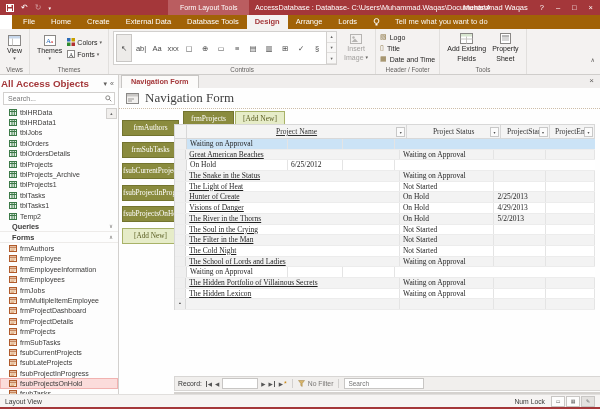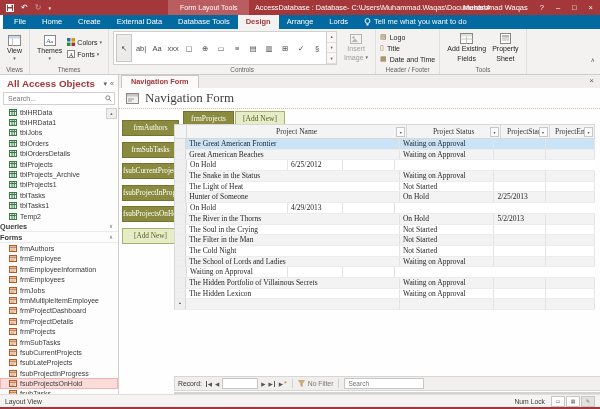--- a/index.html
+++ b/index.html
@@ -6,52 +6,52 @@
   #app{position:relative;width:600px;height:409px;background:#fff;overflow:hidden;
        font-family:"Liberation Sans",sans-serif;font-size:7.5px;color:#252423;cursor:default;}
   
   .titlebar{position:absolute;top:0;left:0;right:0;height:15px;background:#A4373A;color:#fff;}
   .qat{position:absolute;left:6px;top:0;height:15px;display:flex;align-items:center;gap:7px;font-size:8px;}
   .qat .dim{opacity:.45}
   .ctx-label{position:absolute;left:168px;top:0;height:15px;line-height:15px;padding:0 12px;background:#BA5D60;font-size:7px;}
   .tb-title{position:absolute;left:255px;top:0;line-height:15px;font-size:7.3px;white-space:nowrap;max-width:235px;overflow:hidden;}
   .tb-right{position:absolute;right:7px;top:0;height:15px;display:flex;align-items:center;gap:12px;font-size:7.5px;}
   
-  .tabrow{position:absolute;top:15px;left:3px;right:0;height:14px;background:#0369a1;display:flex;align-items:stretch;padding-left:3px;color:#fff;}
+  .tabrow{position:absolute;top:15px;left:12px;right:0;height:14px;background:#a16207;display:flex;align-items:stretch;padding-left:3px;color:#fff;}
   .rtab{padding:0 8px;line-height:14px;font-size:7.5px;white-space:nowrap;}
   .rtab.active{background:#F4F2F1;color:#A4373A;font-weight:bold;}
-  .tellme{display:flex;align-items:center;gap:3px;margin-left:8px;line-height:14px;opacity:.95;}
+  .tellme{display:flex;align-items:center;gap:15px;margin-left:8px;line-height:14px;opacity:.95;}
   
   .ribbon{position:absolute;top:29px;left:0;right:0;height:45px;background:#F4F2F1;border-bottom:1px solid #CFCDCB;display:flex;}
   .rgroup{position:relative;border-right:1px solid #E1DFDD;padding:2px 4px 9px;display:flex;align-items:center;}
   .glabel{position:absolute;bottom:1px;left:0;right:0;text-align:center;font-size:6.3px;color:#605E5C;white-space:nowrap;}
   .bigbtn{display:flex;flex-direction:column;align-items:center;justify-content:center;font-size:7px;gap:1px;padding:0 3px;text-align:center;line-height:1.15;}
   .smallbtn{display:flex;align-items:center;gap:2px;font-size:7px;padding:1px 2px;white-space:nowrap;}
   .caret{font-size:5px;color:#605E5C;}
   .titlebar .caret{color:#fff;}
   .gallery{display:flex;align-items:center;background:#fff;border:1px solid #D2D0CE;height:32px;padding:0 1px;}
   .cicon{width:14px;height:26px;display:flex;align-items:center;justify-content:center;font-size:7.5px;color:#4a4a4a;margin:0 1px;}
   .cicon.pressed{background:#EDEBE9;border:1px solid #C8C6C4;}
   .gscroll{width:9px;height:32px;display:flex;flex-direction:column;border:1px solid #D2D0CE;border-left:none;background:#F8F7F6;}
   .gscroll span{flex:1;display:flex;align-items:center;justify-content:center;font-size:4.5px;color:#666;border-bottom:1px solid #E1DFDD;}
   .grayed{color:#A19F9D;}
   .hfcol{display:flex;flex-direction:column;justify-content:center;gap:3px;}
   .hfbtn{display:flex;align-items:center;gap:3px;font-size:7px;white-space:nowrap;}
   .collapse-ribbon{position:absolute;right:5px;bottom:11px;font-size:6px;color:#605E5C;}
   
   .sidebar{position:absolute;top:75px;left:0;width:118px;bottom:14px;background:#FDFDFD;border-right:1px solid #D2D0CE;overflow:hidden;}
-  .sb-title{display:flex;align-items:center;gap:3px;padding:3px 4px 2px 7px;}
+  .sb-title{display:flex;align-items:center;gap:3px;padding:3px 4px 2px 1px;}
   .sb-title .t{color:#A4373A;font-size:9.8px;font-weight:bold;flex:1;white-space:nowrap;}
   .sb-ico{color:#605E5C;font-size:7px;}
   .sb-search{margin:1px 3px 2px 3px;border:1px solid #D2D0CE;background:#fff;display:flex;align-items:center;height:11px;padding:0 2px;gap:45px;}
   .sb-search input{flex:1;border:none;outline:none;font-size:7px;padding:0 2px;color:#444;font-family:"Liberation Sans",sans-serif;min-width:0;}
   .sb-list{position:absolute;top:32px;left:0;right:0;bottom:0;font-size:7px;color:#3B3A39;}
   .sb-item{display:flex;align-items:center;gap:3px;height:10.4px;padding-left:9px;white-space:nowrap;}
   .sb-item.selected{background:#FBDCDB;box-shadow:inset 0 0 0 1px #F1B2B0;}
-  .sb-sec{display:flex;justify-content:space-between;align-items:center;font-weight:bold;font-size:7.3px;height:10px;padding:0 5px 0 0;color:#3B3A39;border-bottom:1px solid #EDEBE9;}
+  .sb-sec{display:flex;justify-content:space-between;align-items:center;font-weight:bold;font-size:7.3px;height:10px;padding:0 5px 0 12px;color:#3B3A39;border-bottom:1px solid #EDEBE9;}
   .sb-sec .chev{font-size:5.5px;color:#797775;font-weight:normal;}
   .sb-scrollup{position:absolute;top:1px;right:1px;width:9px;height:9px;background:#F1EFED;border:1px solid #D2D0CE;font-size:4.5px;display:flex;align-items:center;justify-content:center;color:#666;}
   
   .main{position:absolute;top:75px;left:119px;right:0;bottom:14px;background:#fff;}
   .doctabbar{position:relative;height:13px;background:#F0EEED;border-bottom:1px solid #D3D1CF;}
   .doctab{display:inline-block;margin-left:2px;padding:0 9px;line-height:12px;background:#FCFBFA;border:1px solid #C8C6C4;border-bottom:none;color:#A4373A;font-weight:bold;font-size:7.3px;}
   .doctab-close{position:absolute;right:6px;top:1px;font-size:8px;color:#605E5C;}
   .formarea{position:absolute;top:13px;left:0;right:0;bottom:0;background:#FEFEFE;font-family:"Liberation Serif",serif;}
   .formheader{height:20px;display:flex;align-items:center;gap:6px;padding-left:7px;border-bottom:1px dotted #CDBDA8;}
   .formtitle{font-size:13px;color:#404040;}
@@ -61,21 +61,21 @@
   .navtab.active{background:#8A8B3E;color:#fff;border-color:#73742F;}
   .leftbtns{position:absolute;left:3px;top:32px;display:flex;flex-direction:column;gap:5.5px;width:57px;}
   .navbtn{height:14px;line-height:14px;text-align:center;font-size:7.3px;background:#8A8B3E;color:#fff;border:1px solid #73742F;white-space:nowrap;overflow:hidden;}
   .navbtn.pale{background:#E6ECC8;color:#5A5E22;border-color:#A8B268;}
   
   .grid{position:absolute;left:55px;top:36px;width:420px;font-size:7.5px;color:#1f1f1f;border-left:1px solid #D8D8D8;}
   .thead{display:flex;height:13px;background:#F4F4F4;border-top:1px solid #D8D8D8;border-bottom:1px solid #D8D8D8;}
   .hc{position:relative;display:flex;align-items:center;justify-content:center;border-right:1px solid #D8D8D8;color:#333;}
   .hc .dd{position:absolute;right:1px;top:2px;width:7px;height:8px;border:1px solid #C8C8C8;background:#FBFBFB;font-size:4px;display:flex;align-items:center;justify-content:center;color:#555;}
   .c-sel{width:11px;}
-  .c-name{width:222px;}
+  .c-name{width:222px;text-decoration:underline;}
   .c-status{width:94px;}
   .c-start{width:48px;}
   .c-end{width:45px;}
   .trow{display:flex;height:9.7px;line-height:9.7px;background:#fff;border-bottom:1px solid #ECECEC;}
   .trow:nth-of-type(even){background:#F3F3F3;}
   .trow.selected{background:#CBE3F6;}
   .td{border-right:1px solid #E4E4E4;padding:0 3px;white-space:nowrap;overflow:hidden;}
   .td.sel{background:#EFEFEF;border-right:1px solid #D8D8D8;padding:0;text-align:center;}
   .newmark{display:block;font-size:5px;line-height:9.7px;color:#222;text-align:center;}
   
@@ -715,21 +715,20 @@
           </div>
           <div class="hc c-end">
             <span>ProjectEnd</span>
             <span class="dd">▾</span>
           </div>
         </div>
         <div>
 
             <div class="trow selected">
               <div class="td sel c-sel"></div>
-              <div class="td c-name">The Great American Frontier</div>
               <div class="td c-status">Waiting on Approval</div>
               <div class="td c-start"></div>
               <div class="td c-end"></div>
             </div>
 
             <div class="trow">
               <div class="td sel c-sel"></div>
               <div class="td c-name">Great American Beaches</div>
               <div class="td c-status">Waiting on Approval</div>
               <div class="td c-start"></div>
@@ -754,28 +753,29 @@
             <div class="trow">
               <div class="td sel c-sel"></div>
               <div class="td c-name">The Light of Heat</div>
               <div class="td c-status">Not Started</div>
               <div class="td c-start"></div>
               <div class="td c-end"></div>
             </div>
 
             <div class="trow">
               <div class="td sel c-sel"></div>
-              <div class="td c-name">Hunter of Someone</div>
+              <div class="td c-name">Hunter of Create</div>
               <div class="td c-status">On Hold</div>
               <div class="td c-start">2/25/2013</div>
               <div class="td c-end"></div>
             </div>
 
             <div class="trow">
               <div class="td sel c-sel"></div>
+              <div class="td c-name">Visions of Danger</div>
               <div class="td c-status">On Hold</div>
               <div class="td c-start">4/29/2013</div>
               <div class="td c-end"></div>
             </div>
 
             <div class="trow">
               <div class="td sel c-sel"></div>
               <div class="td c-name">The River in the Thorns</div>
               <div class="td c-status">On Hold</div>
               <div class="td c-start">5/2/2013</div>

